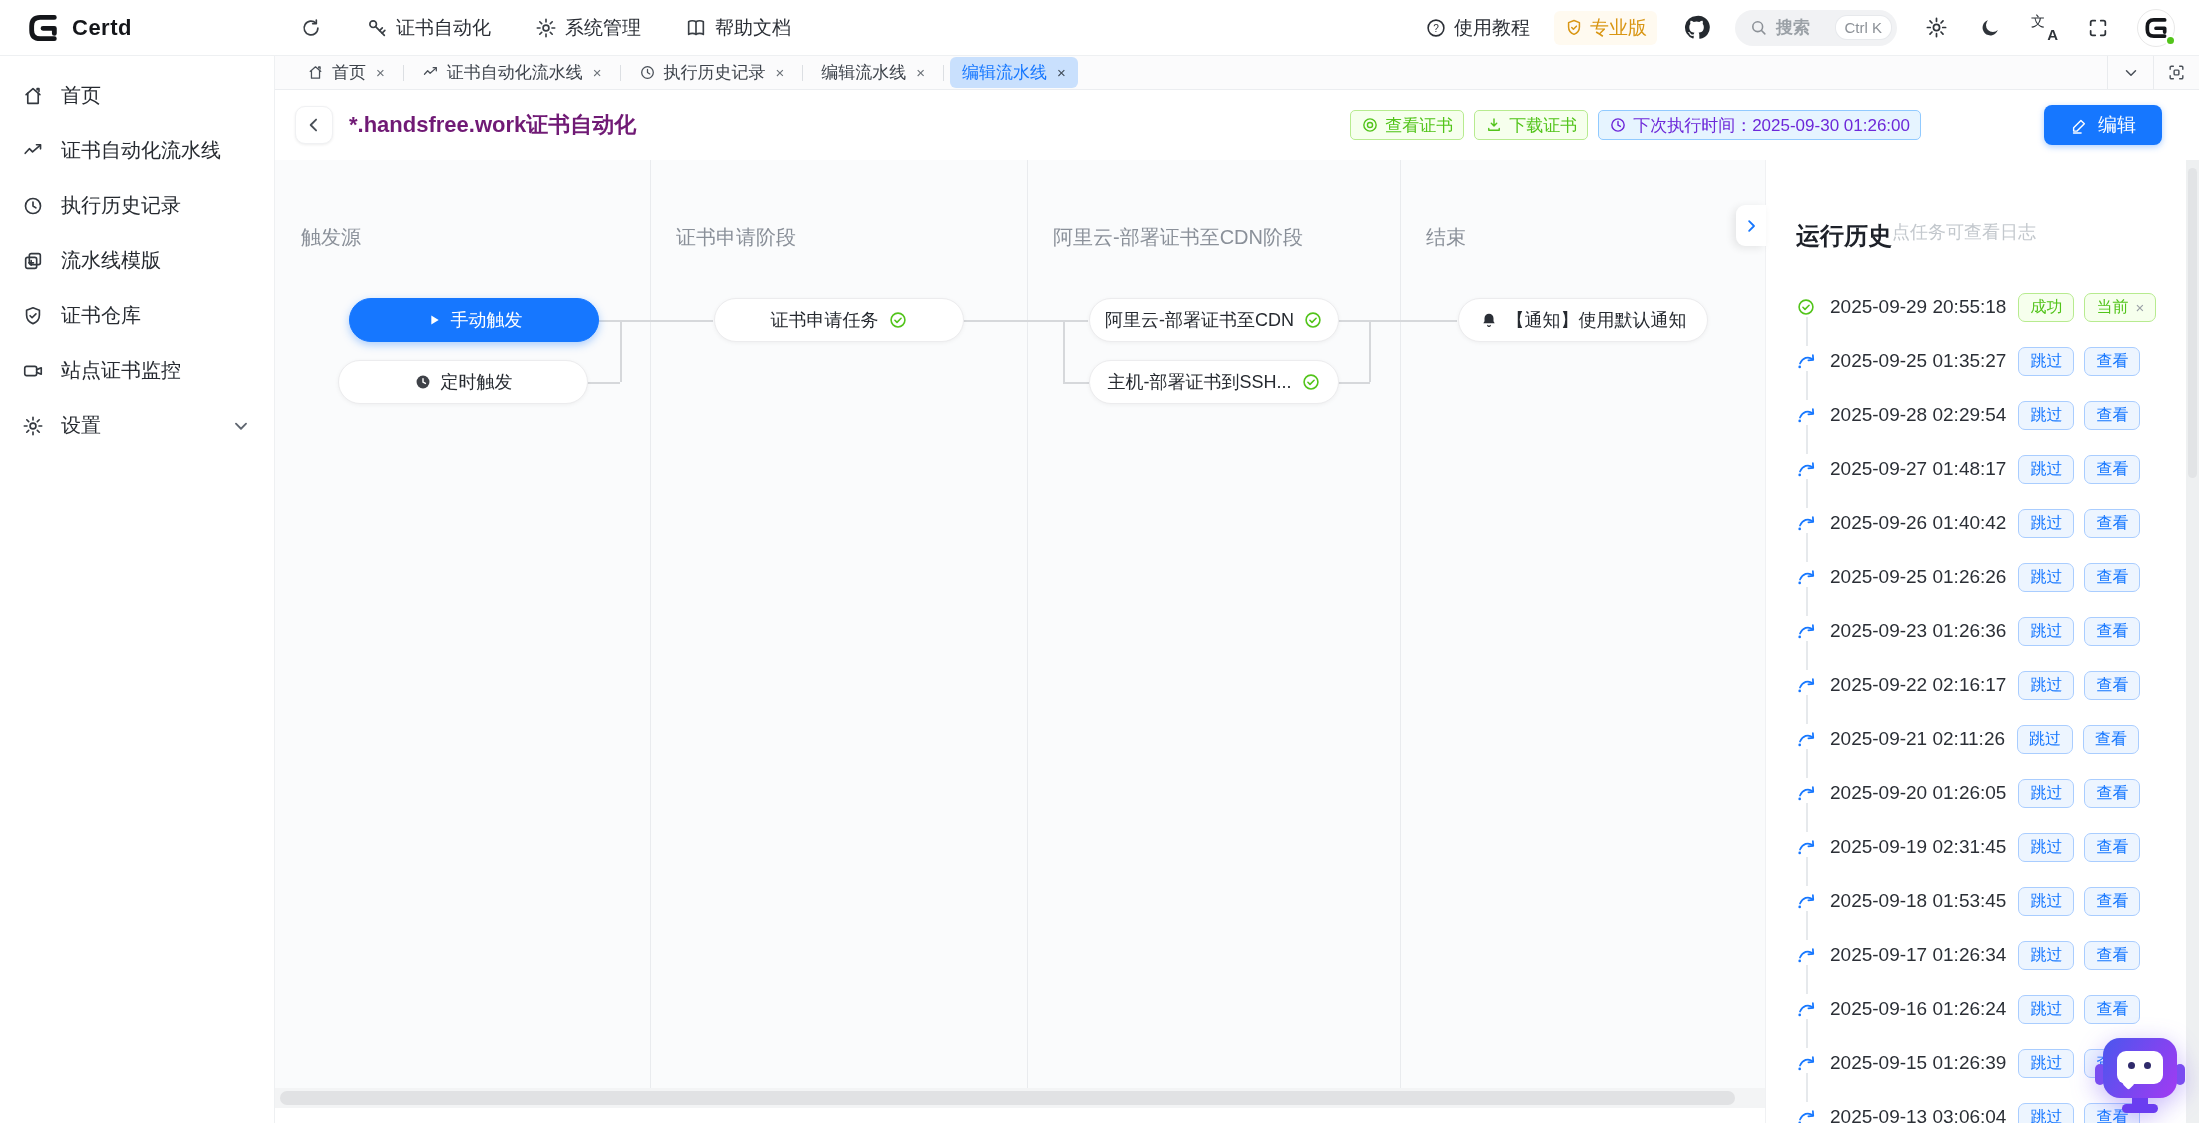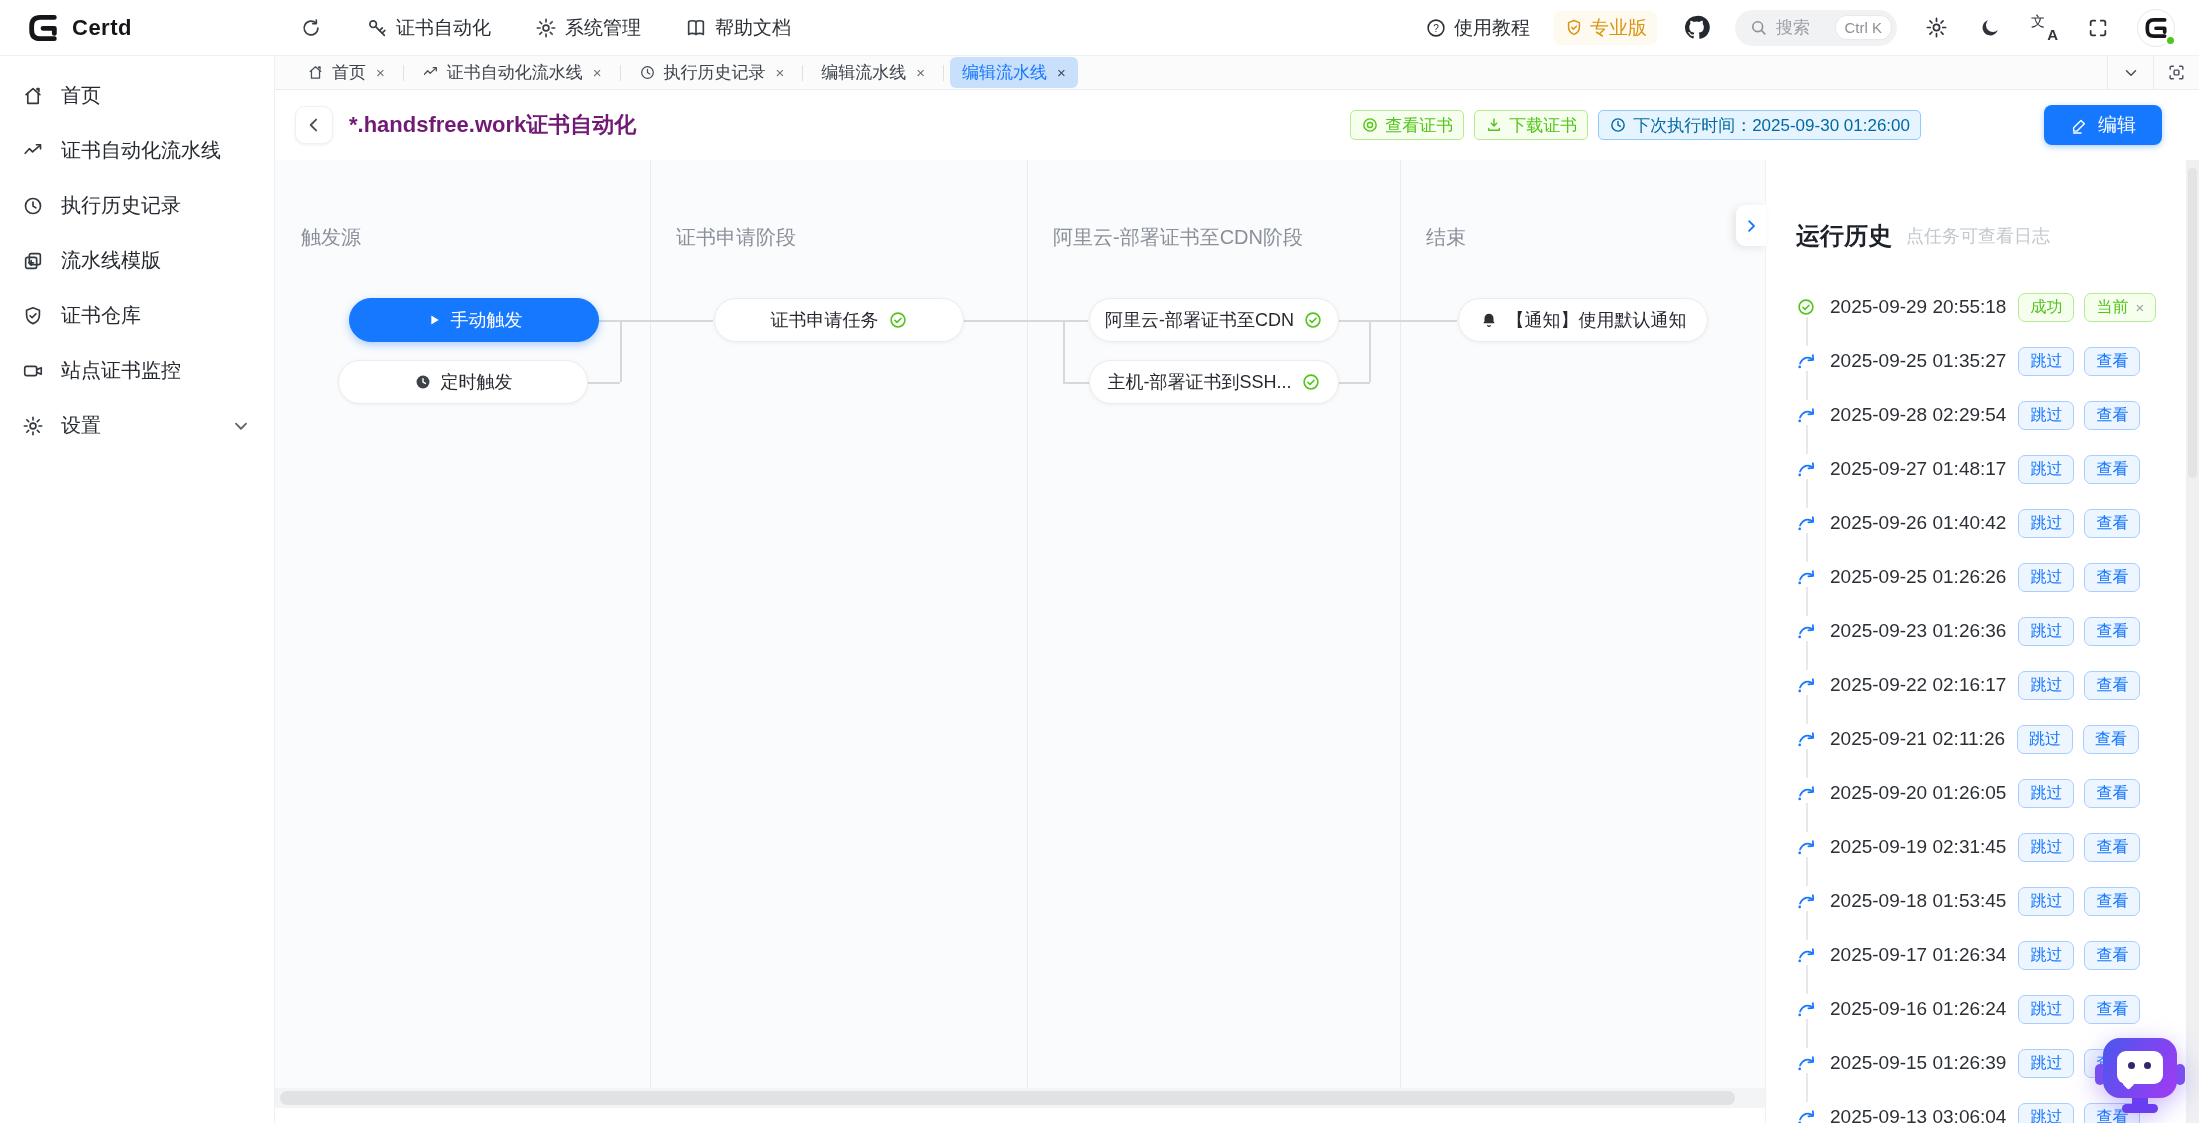--- a/index.html
+++ b/index.html
@@ -16,21 +16,21 @@
   .nav-menu { display:flex; align-items:center; gap:44px; margin-left:38px; }
   .nav-refresh { color:#3a3f45; display:flex; align-items:center; cursor:pointer; }
   .nav-item { display:flex; align-items:center; gap:8px; font-size:19px; color:#2b2f36; cursor:pointer; }
   .nav-item .ic { color:#3a3f45; }
   .nav-right { margin-left:auto; display:flex; align-items:center; gap:24px; padding-right:24px; }
   .nav-link { display:flex; align-items:center; gap:7px; font-size:19px; color:#2b2f36; cursor:pointer; }
   .pro { display:flex; align-items:center; gap:6px; font-size:19px; color:#d99614; background:#fffaf0;
          border-radius:6px; padding:4px 10px; cursor:pointer; }
   .search-pill { display:flex; align-items:center; gap:8px; width:162px; height:36px; border-radius:18px;
                  background:#f1f2f4; padding:0 6px 0 14px; cursor:text; }
-  .search-pill .ph { font-size:17px; color:#9aa0a6; flex:1; }
+  .search-pill .ph { font-size:17px; color:#9aa0a6; flex:1;font-weight:bold; }
   .kbd { background:#fff; border-radius:11px; padding:3px 9px; font-size:15px; color:#8c9197;
          box-shadow:0 0 0 1px #e7e9ec; white-space:nowrap; }
   .icon-btn { display:flex; align-items:center; justify-content:center; width:30px; height:30px;
               color:#2f343a; cursor:pointer; }
   .lang-box { position:relative; width:26px; height:26px; }
   .lang-box .zh { position:absolute; left:0; top:-2px; font-size:14px; }
   .lang-box .en { position:absolute; right:-1px; bottom:-2px; font-size:15px; font-weight:700; }
   .avatar-wrap { position:relative; width:38px; height:38px; cursor:pointer; }
   .avatar { width:38px; height:38px; border-radius:50%; background:#fff; border:1px solid #e8e8e8;
             display:flex; align-items:center; justify-content:center; }
@@ -65,21 +65,21 @@
   .titlebar { position:absolute; left:275px; top:91px; right:13px; height:68px; background:#fff;
               display:flex; align-items:center; padding:0 24px 0 20px; z-index:10; }
   .back-btn { width:38px; height:38px; border-radius:10px; border:1px solid #f0f1f3; background:#fff;
               box-shadow:0 1px 3px rgba(0,0,0,.07); display:flex; align-items:center; justify-content:center;
               color:#4a5058; cursor:pointer; }
   .page-title { margin-left:16px; font-size:22px; font-weight:700; color:#701a75; }
   .title-actions { margin-left:auto; display:flex; align-items:center; gap:10px; }
   .tag { display:inline-flex; align-items:center; gap:6px; height:30px; padding:0 10px; border-radius:5px;
          font-size:17px; cursor:pointer; white-space:nowrap; }
   .tag-green { color:#52c41a; background:#f6ffed; border:1px solid #b7eb8f; }
-  .tag-blue  { color:#0369a1; background:#e6f4ff; border:1px solid #91caff; }
+  .tag-blue  { color:#6d28d9; background:#e6f4ff; border:1px solid #91caff; }
   .btn-primary { margin-left:113px; display:inline-flex; align-items:center; justify-content:center; gap:9px;
                  height:40px; padding:0 26px; border-radius:8px; background:#1677ff; color:#fff; font-size:19px;
                  border:none; cursor:pointer; box-shadow:0 2px 6px rgba(22,119,255,.35); }
 
   
   .pipeline { position:absolute; left:275px; top:160px; width:1490px; height:928px; background:#fafbfc; }
   .col-divider { position:absolute; top:0; width:1px; height:928px; background:#e9ebee; }
   .stage-title { position:absolute; top:64px; font-size:20px; color:#8a9099; }
   .connector { position:absolute; background:#d6d8db; }
   .node { position:absolute; width:250px; height:44px; border-radius:22px; background:#fff;
@@ -90,21 +90,21 @@
   .node .n-ic { display:flex; align-items:center; }
   .node .n-status { display:flex; align-items:center; color:#52c41a; }
 
   .panel-toggle { position:absolute; left:1736px; top:205px; width:30px; height:41px; background:#fff;
                   border-radius:9px 0 0 9px; box-shadow:-3px 2px 8px rgba(0,0,0,.09); display:flex;
                   align-items:center; justify-content:center; color:#1677ff; cursor:pointer; z-index:12; }
 
   
   .history-panel { position:absolute; left:1765px; top:160px; width:421px; bottom:0; background:#fff;
                    border-left:1px solid #f0f1f3; padding:60px 0 0 30px; overflow:hidden; z-index:11; }
-  .hp-header { display:flex; align-items:center; gap:14px; }
+  .hp-header { display:flex; align-items:flex-start; }
   .hp-title { font-size:24px; font-weight:700; color:#1d2129; }
   .hp-sub { font-size:18px; color:#c3c8cd; }
   .h-list { margin-top:28px; }
   .h-row { position:relative; display:flex; align-items:center; height:54px; }
   .h-row:not(:last-child)::after { content:''; position:absolute; left:10px; top:37px; width:1.5px;
                                    height:29px; background:#e6e9ec; }
   .h-ic { width:34px; display:flex; align-items:center; color:#1677ff; flex:none; }
   .h-ic.ok { color:#52c41a; }
   .h-time { font-size:19px; color:#2b2f36; margin-right:12px; white-space:nowrap; }
   .pill-btn { display:inline-flex; align-items:center; height:29px; padding:0 11px; border-radius:7px;

